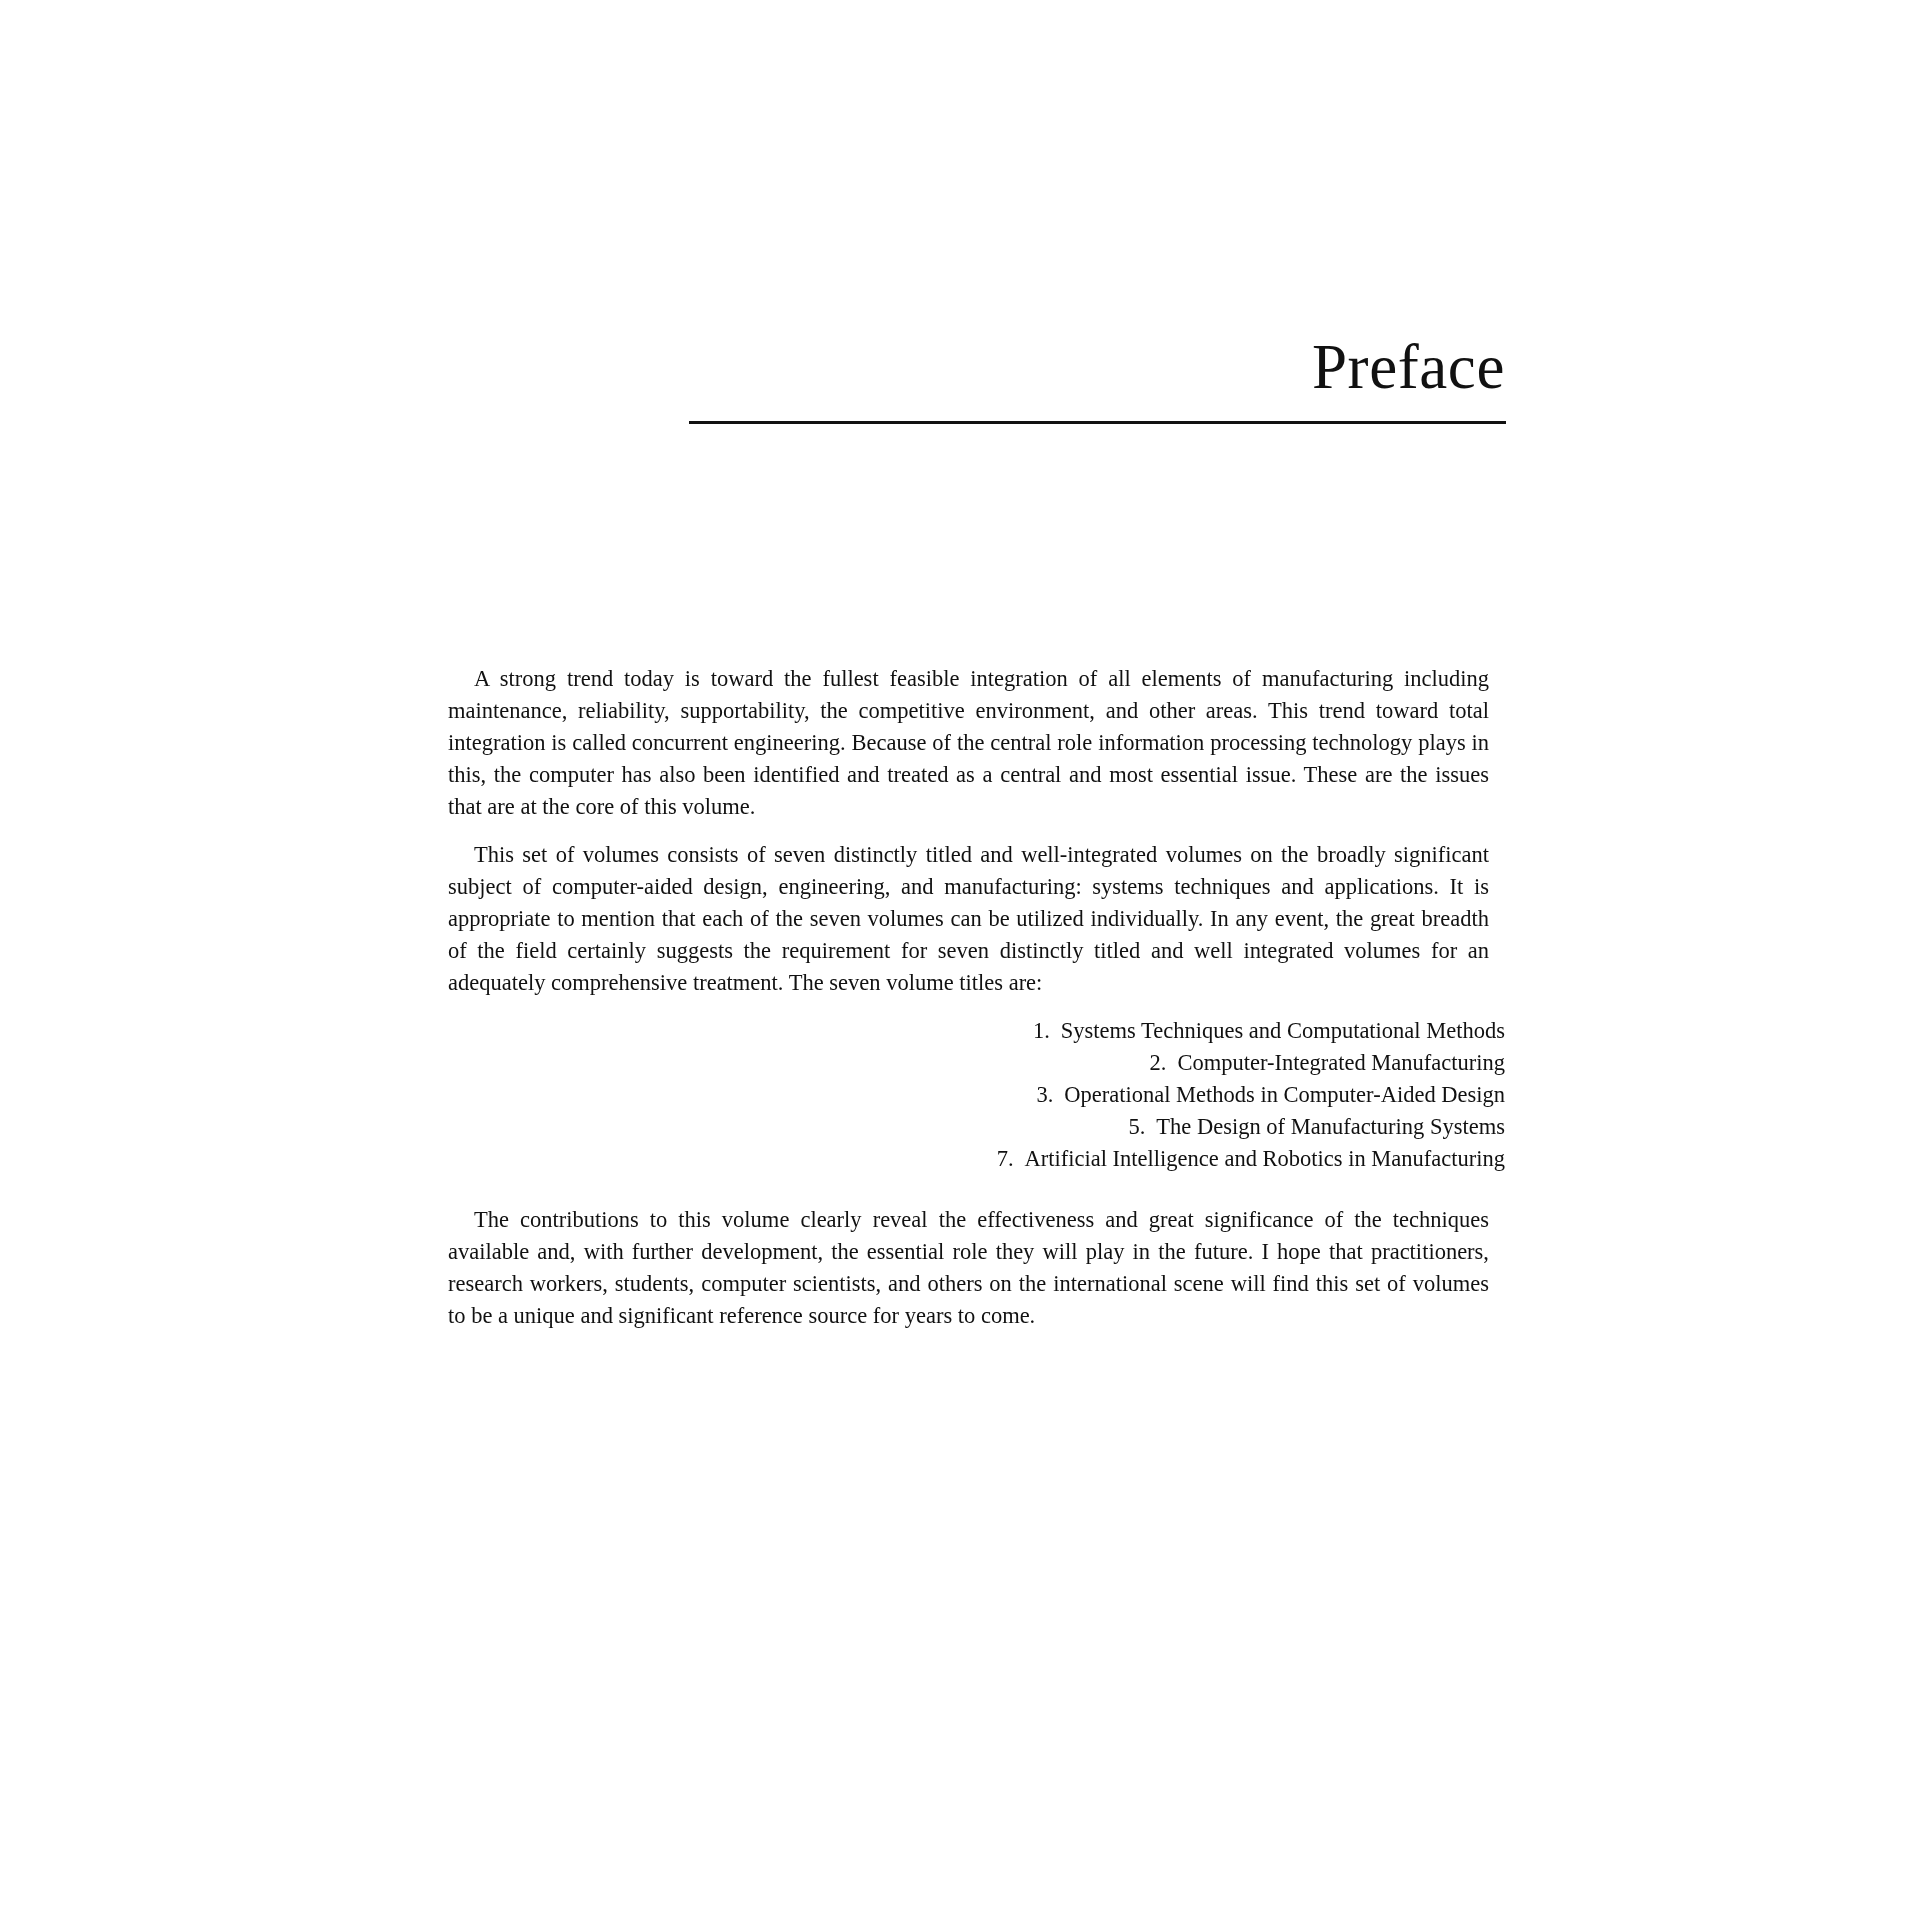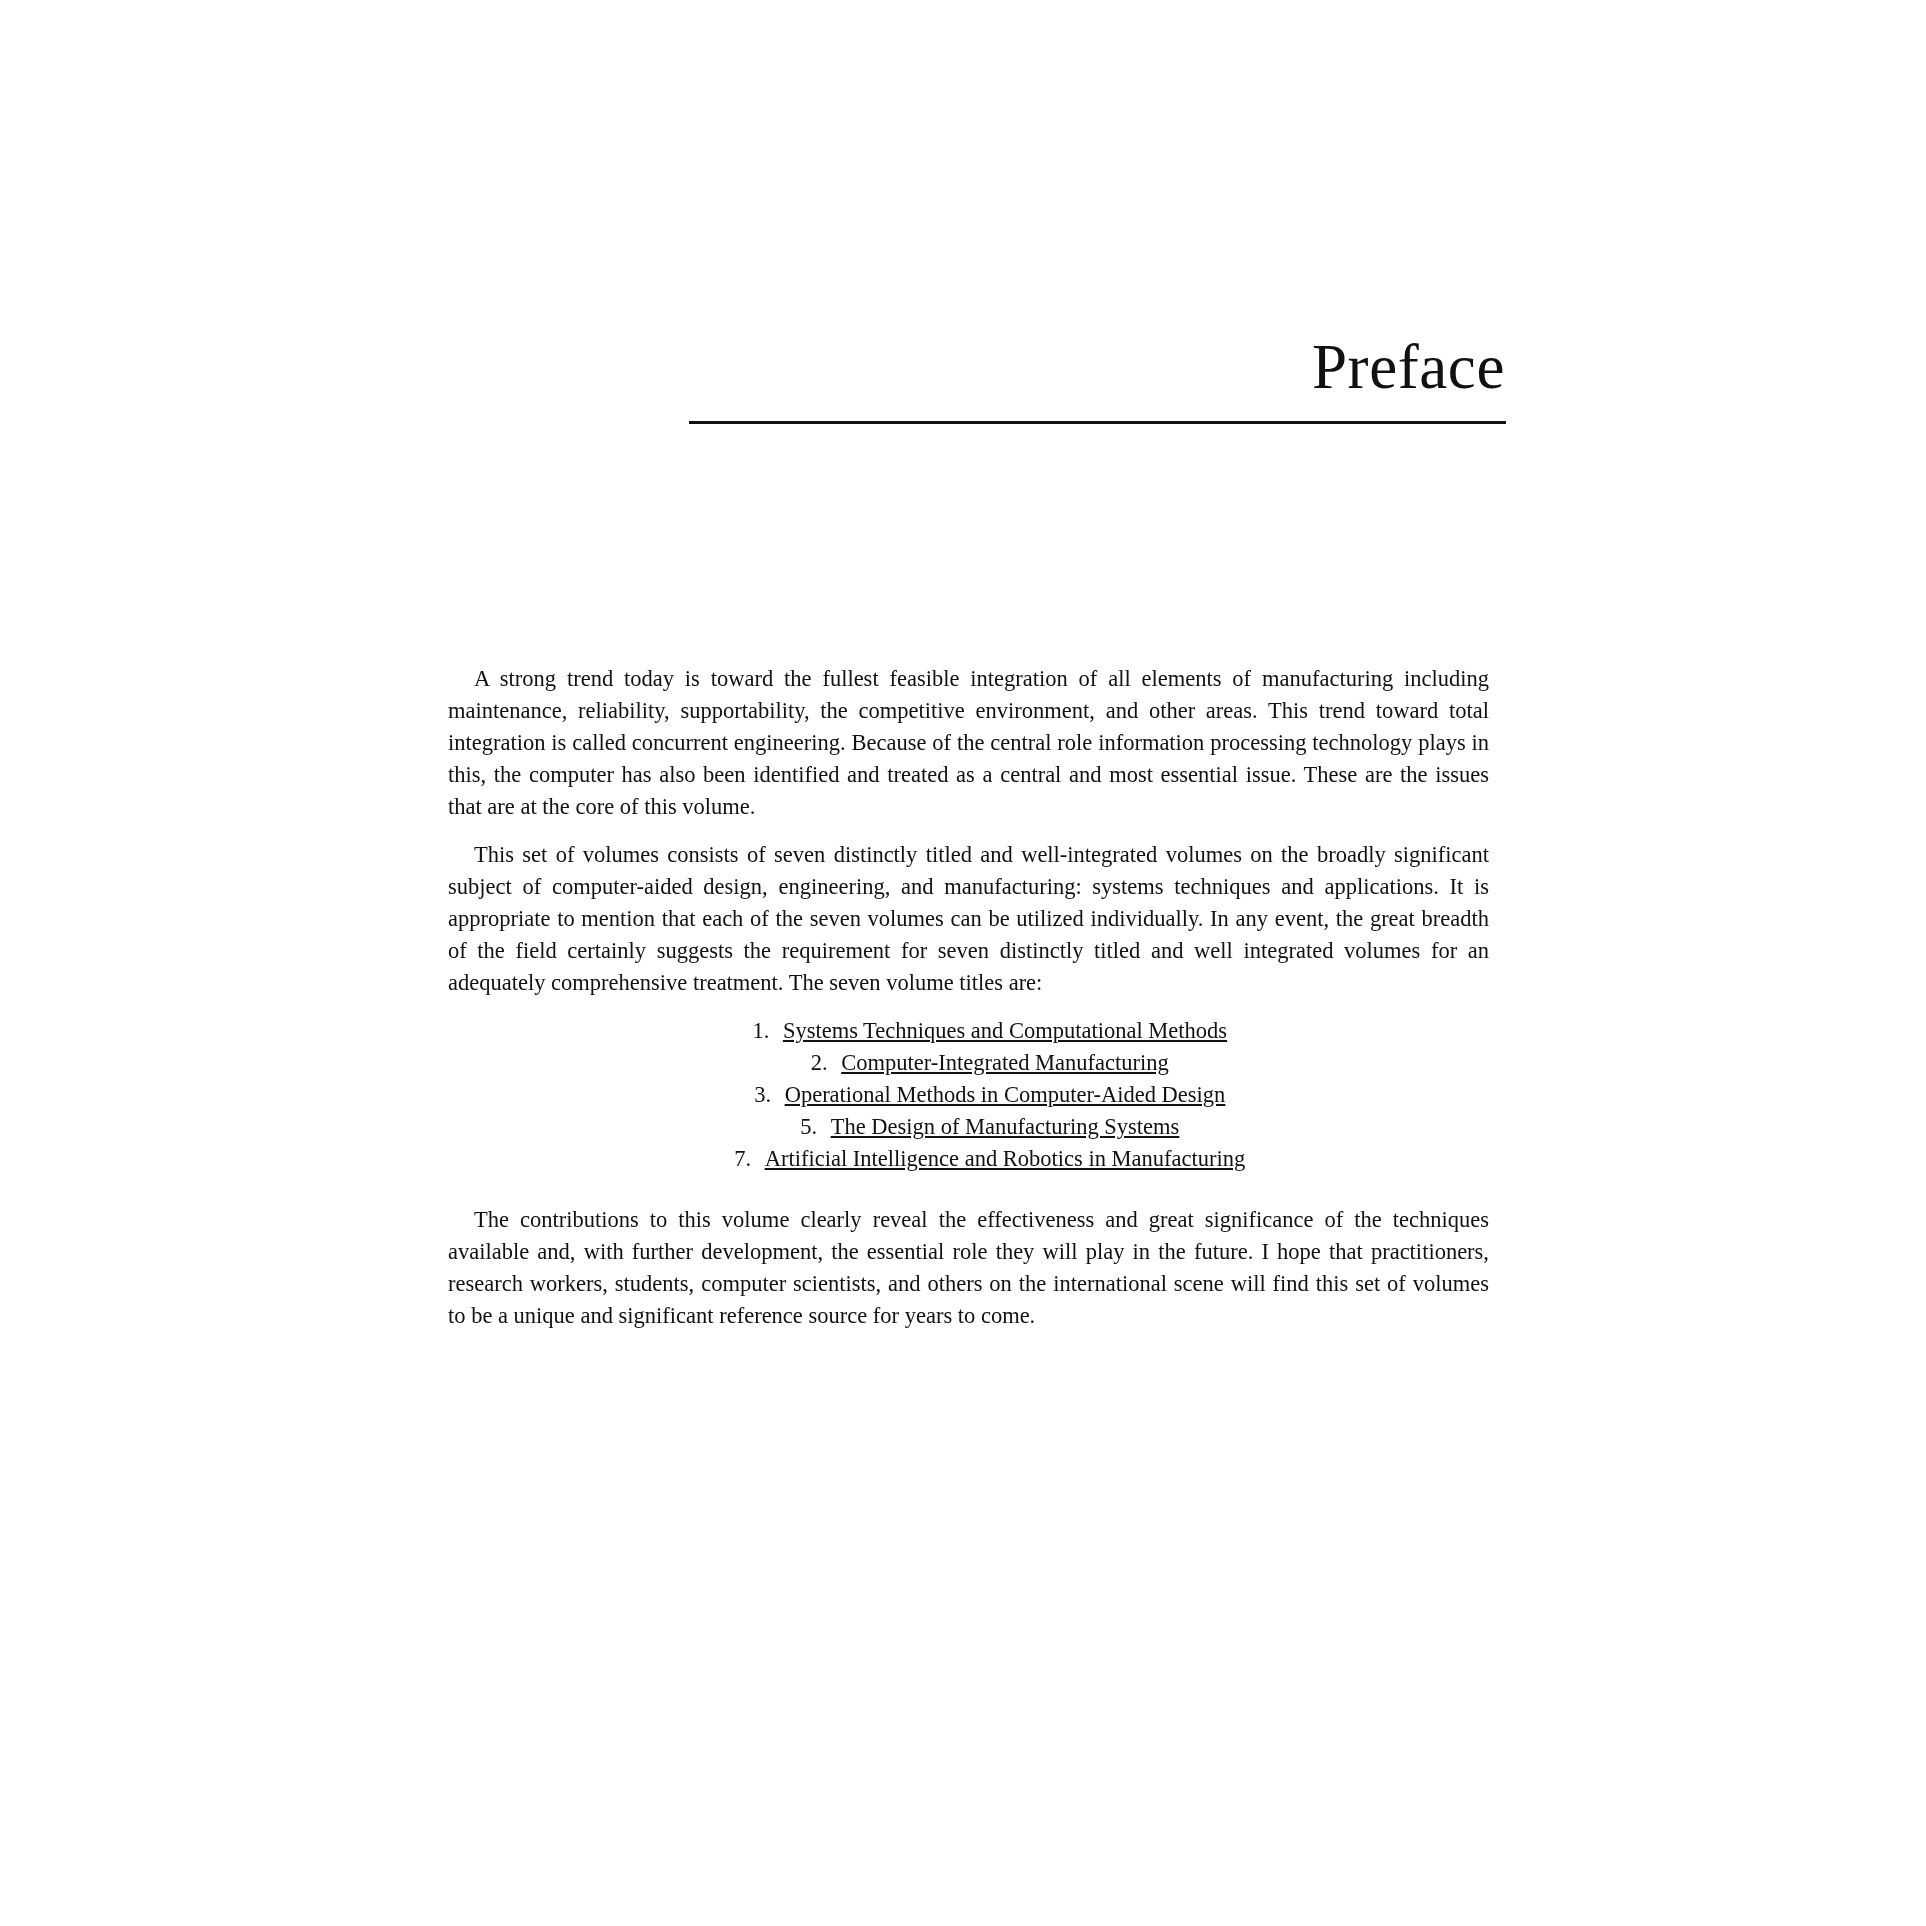--- a/index.html
+++ b/index.html
@@ -58,22 +58,21 @@
   }
 
   
   .volume-list {
     margin: 11.6px 0 0 40px;
     padding: 0;
   }
   .volume-item {
     line-height: 32px;
     white-space: nowrap;
-    text-align: center;
-    text-decoration: underline;
+    text-align: right;
   }
   .volume-number {
     display: inline-block;
     min-width: 22px;
     margin-right: 11px;
   }
   .closing-paragraph {
     margin-top: 29px !important;
   }
 

